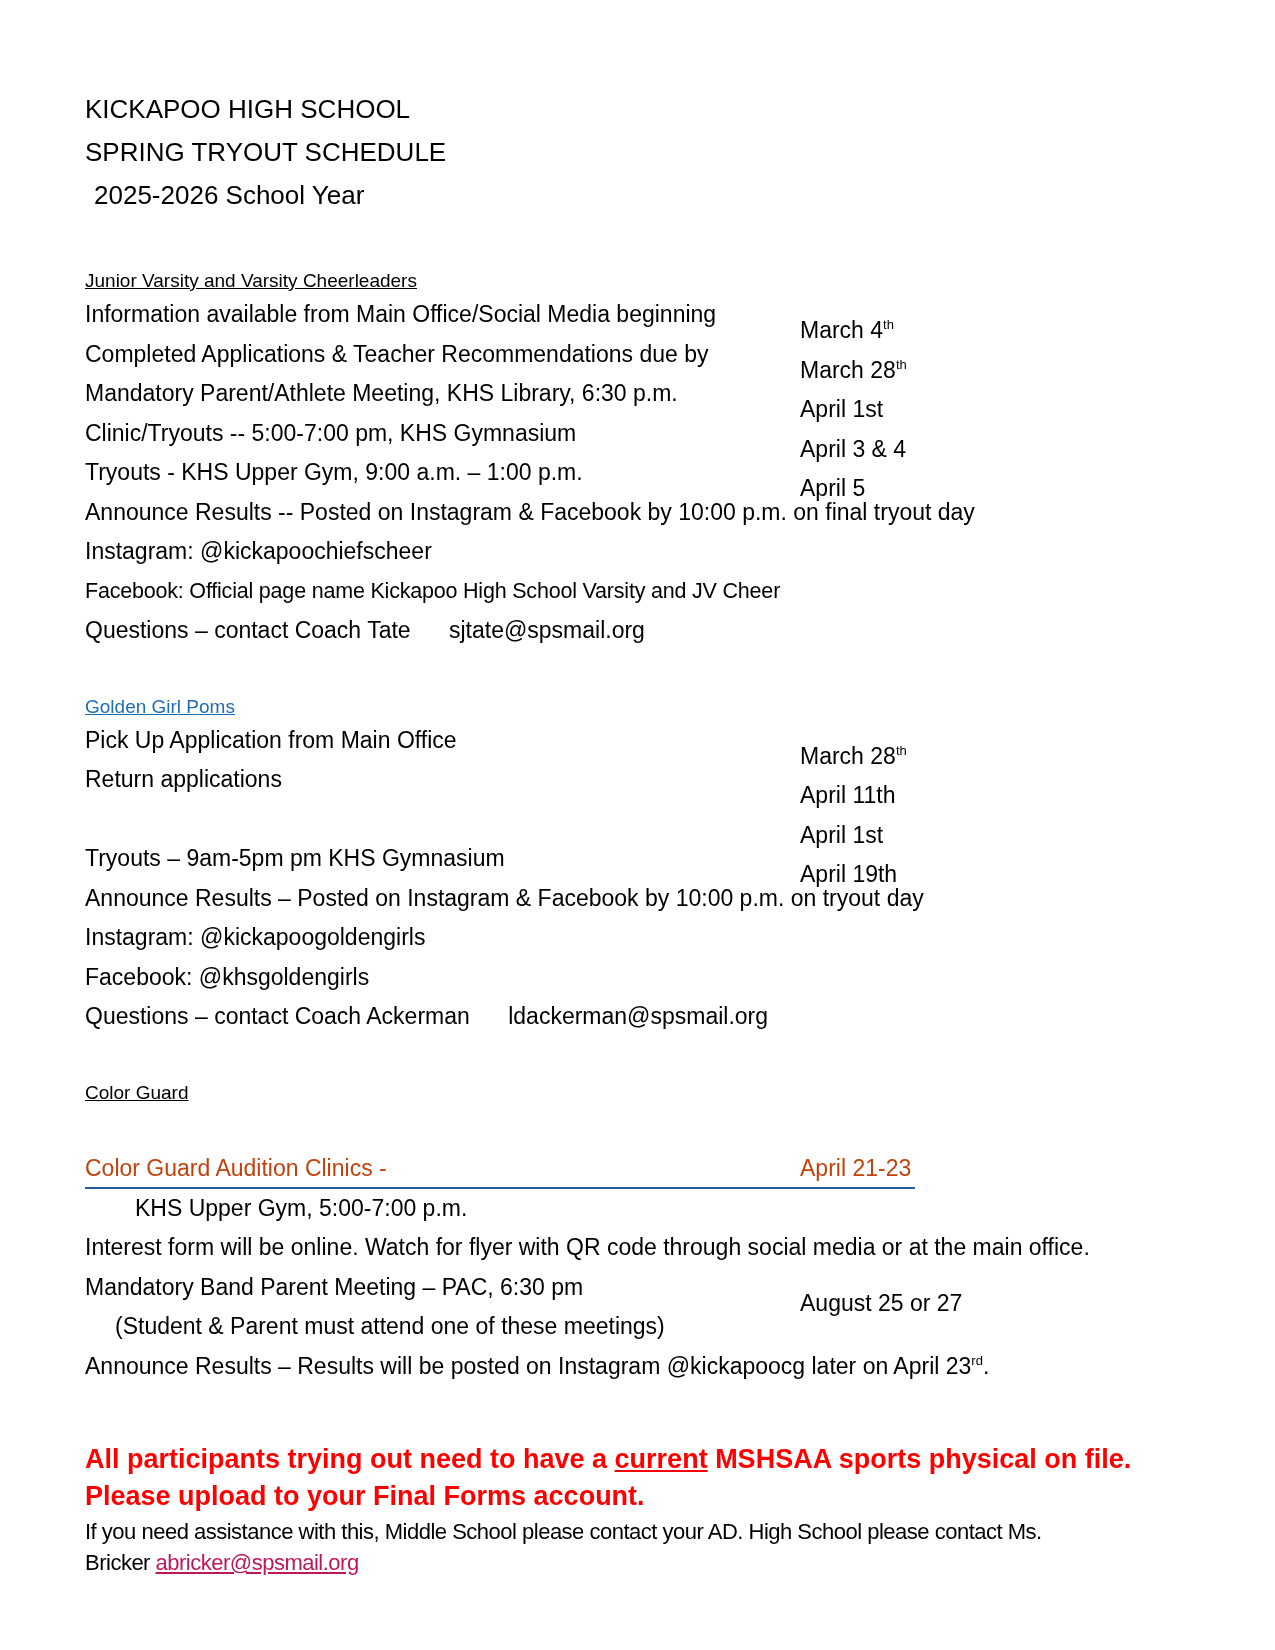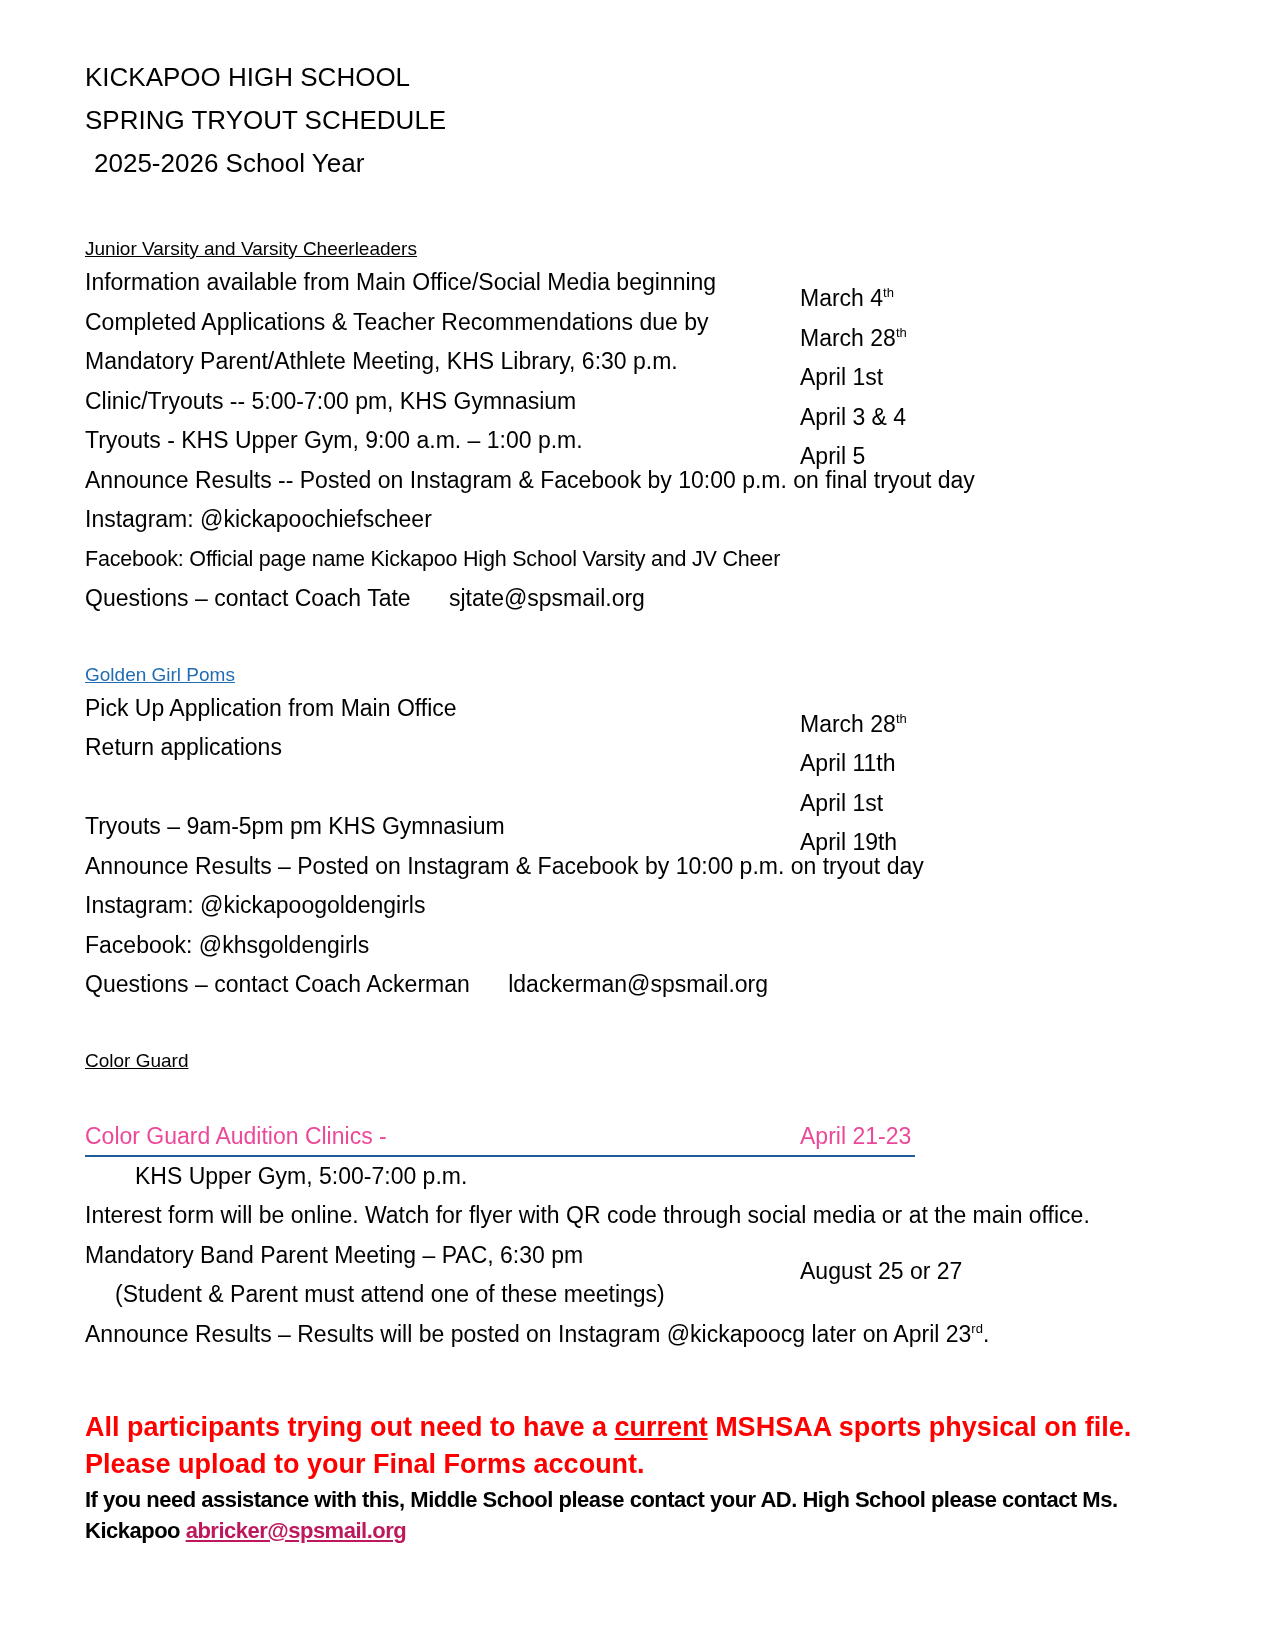--- a/index.html
+++ b/index.html
@@ -1,20 +1,20 @@
 <!DOCTYPE html>
 <html><head>
 <meta charset="utf-8">
 <style>
   html, body { margin:0; padding:0; }
   body {
     width:1275px; height:1650px; background:#ffffff; color:#000000;
     font-family:"Liberation Sans", sans-serif; overflow:hidden;
   }
-  .page { padding:56px 0 0 85px; width:1105px; position:relative; }
+  .page { padding:88px 0 0 85px; width:1105px; position:relative; }
 
   .title-line { font-size:26px; line-height:43px; white-space:nowrap; }
   .title-line.indent { padding-left:9px; }
 
   .sec-heading {
     font-size:19px; line-height:28px; height:28px; white-space:nowrap;
     text-decoration:underline;
   }
   .sec-heading.blue { color:#1F6CB4; }
 
@@ -26,31 +26,31 @@
   .row .date { position:absolute; left:715px; top:16px; }
   .sup { font-size:13px; vertical-align:super; line-height:0; }
   .small-inline { font-size:19px; }
   .cond { font-size:21.5px; letter-spacing:-0.2px; }
   .email-gap { margin-left:32px; }
   .indent-50 { padding-left:50px; }
   .indent-30 { padding-left:30px; }
 
   .clinics-row {
     margin-top:46px; position:relative; width:830px; height:34px; line-height:30px;
-    font-size:23px; color:#ec4899; border-bottom:2px solid #1F5C99; white-space:nowrap;
+    font-size:23px; color:#c2410c; border-bottom:2px solid #1F5C99; white-space:nowrap;
   }
   .clinics-row .date { position:absolute; left:715px; top:0; }
 
   .footer-red {
     margin-top:55px; color:#FF0000; font-weight:bold; font-size:27px; line-height:37px;
     white-space:nowrap;
   }
   .footer-red .u { text-decoration:underline; }
   .footer-black {
-    margin-top:1px; font-weight:bold; font-size:22px; line-height:31px;
+    margin-top:1px; font-weight:normal; font-size:22px; line-height:31px;
     letter-spacing:-0.5px; white-space:nowrap;
   }
   .link { color:#be185d; text-decoration:underline; cursor:pointer; }
 </style>
 </head>
 <body>
 
 <div class="page">
 
   <div>
@@ -140,16 +140,16 @@
     </div>
   </section>
 
   <div class="footer-red">
     <div><span>All participants trying out need to have a </span><span class="u">current</span><span> MSHSAA sports physical on file.</span></div>
     <div>Please upload to your Final Forms account.</div>
   </div>
 
   <div class="footer-black">
     <div>If you need assistance with this, Middle School please contact your AD. High School please contact Ms.</div>
-    <div><span>Kickapoo </span><a class="link">abricker@spsmail.org</a></div>
+    <div><span>Bricker </span><a class="link">abricker@spsmail.org</a></div>
   </div>
 
 </div>
 
 </body></html>

